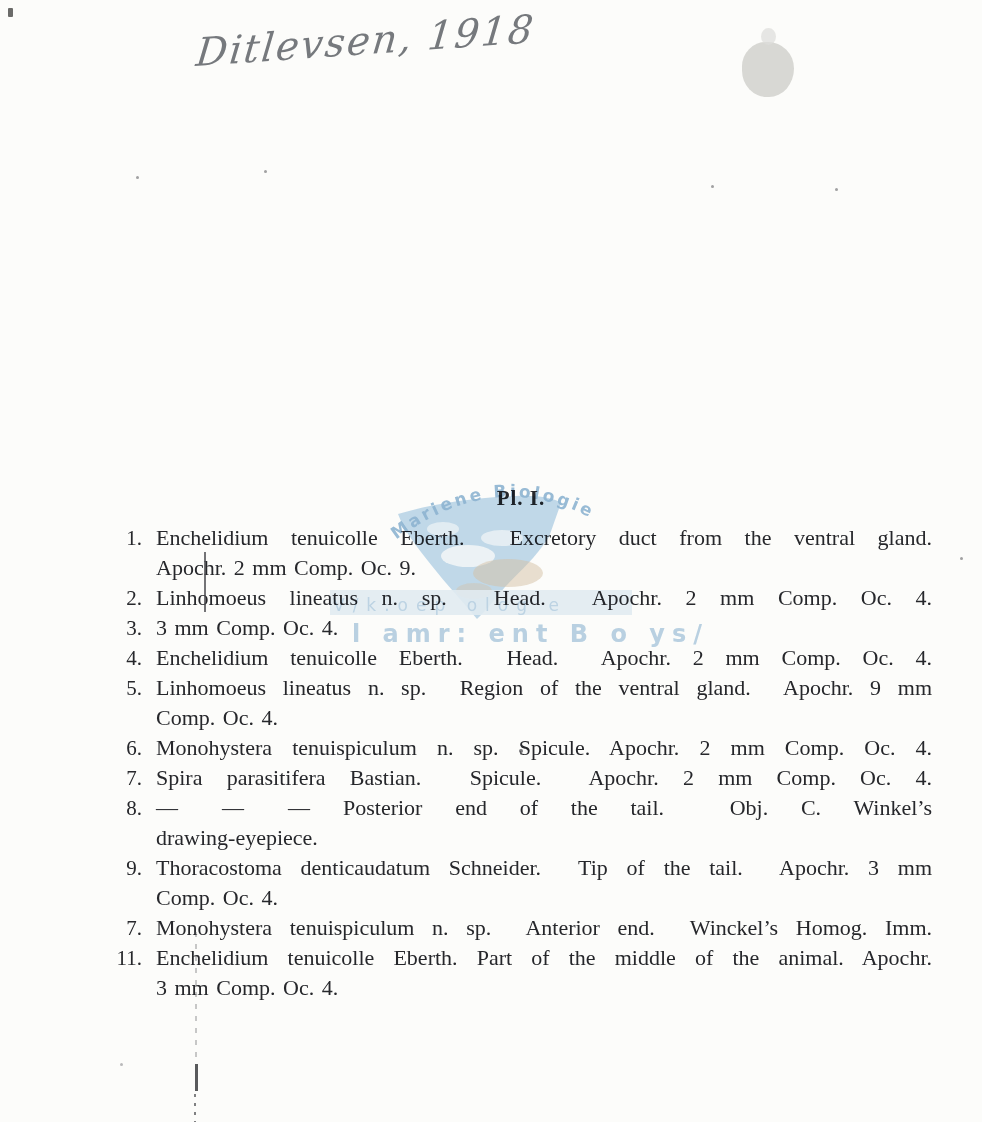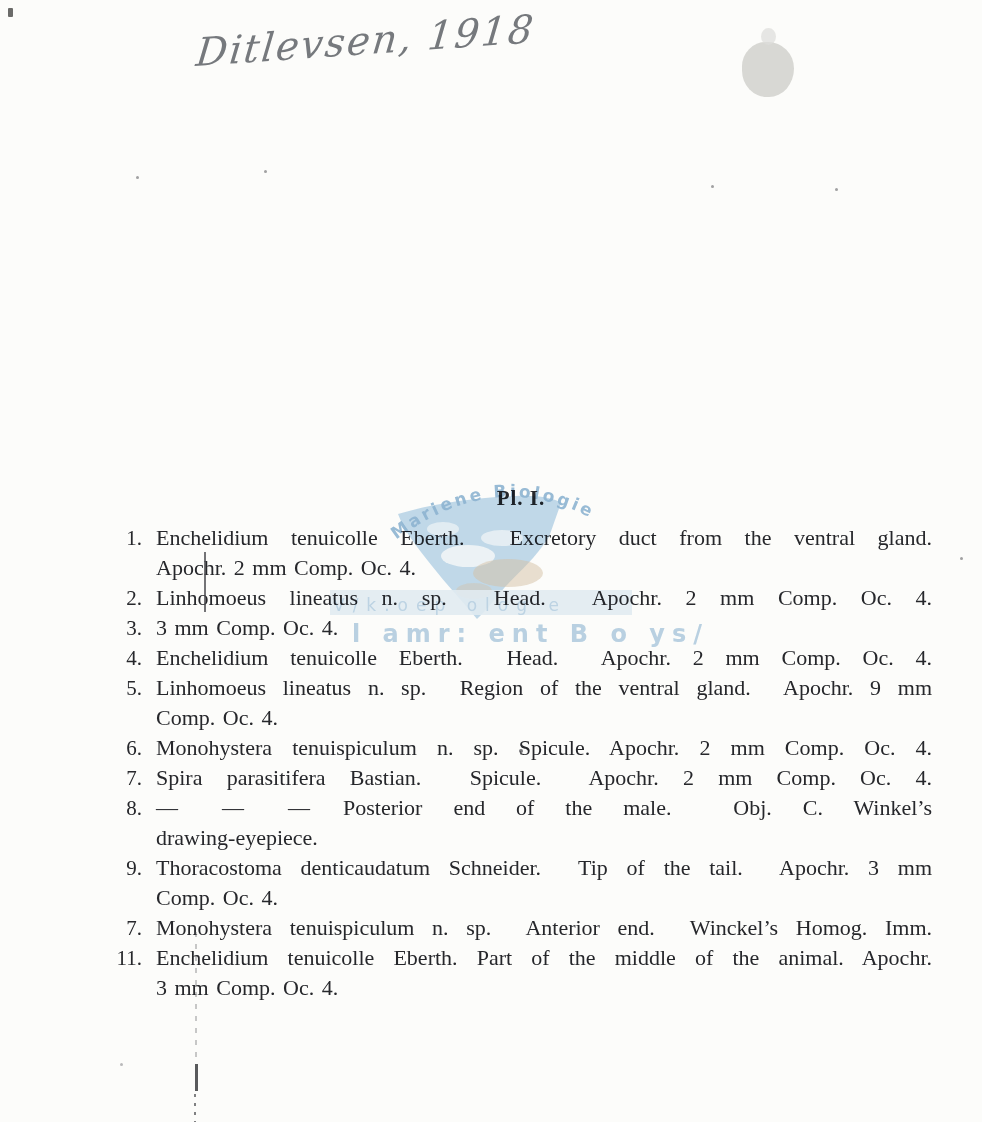--- a/index.html
+++ b/index.html
@@ -60,21 +60,21 @@
 
   <div class="blob"></div>
 
   <div class="content">
     <h1 class="title">Pl. I.</h1>
     <div class="list">
         <div class="item">
           <div class="num">1.</div>
           <div class="txt">
             <div class="line j">Enchelidium tenuicolle Eberth.  Excretory duct from the ventral gland.</div>
-            <div class="line">Apochr. 2 mm Comp. Oc. 4.</div>
+            <div class="line">Apochr. 2 mm Comp. Oc. 9.</div>
           </div>
         </div>
         <div class="item">
           <div class="num">2.</div>
           <div class="txt">
             <div class="line j">Linhomoeus lineatus n. sp.  Head.  Apochr. 2 mm Comp. Oc. 4.</div>
           </div>
         </div>
         <div class="item">
           <div class="num">3.</div>
@@ -103,21 +103,21 @@
         </div>
         <div class="item">
           <div class="num">7.</div>
           <div class="txt">
             <div class="line j">Spira parasitifera Bastian.  Spicule.  Apochr. 2 mm Comp. Oc. 4.</div>
           </div>
         </div>
         <div class="item">
           <div class="num">8.</div>
           <div class="txt">
-            <div class="line j">—  —  —  Posterior end of the male.  Obj. C. Winkel’s</div>
+            <div class="line j">—  —  —  Posterior end of the tail.  Obj. C. Winkel’s</div>
             <div class="line">drawing-eyepiece.</div>
           </div>
         </div>
         <div class="item">
           <div class="num">9.</div>
           <div class="txt">
             <div class="line j">Thoracostoma denticaudatum Schneider.  Tip of the tail.  Apochr. 3 mm</div>
             <div class="line">Comp. Oc. 4.</div>
           </div>
         </div>

